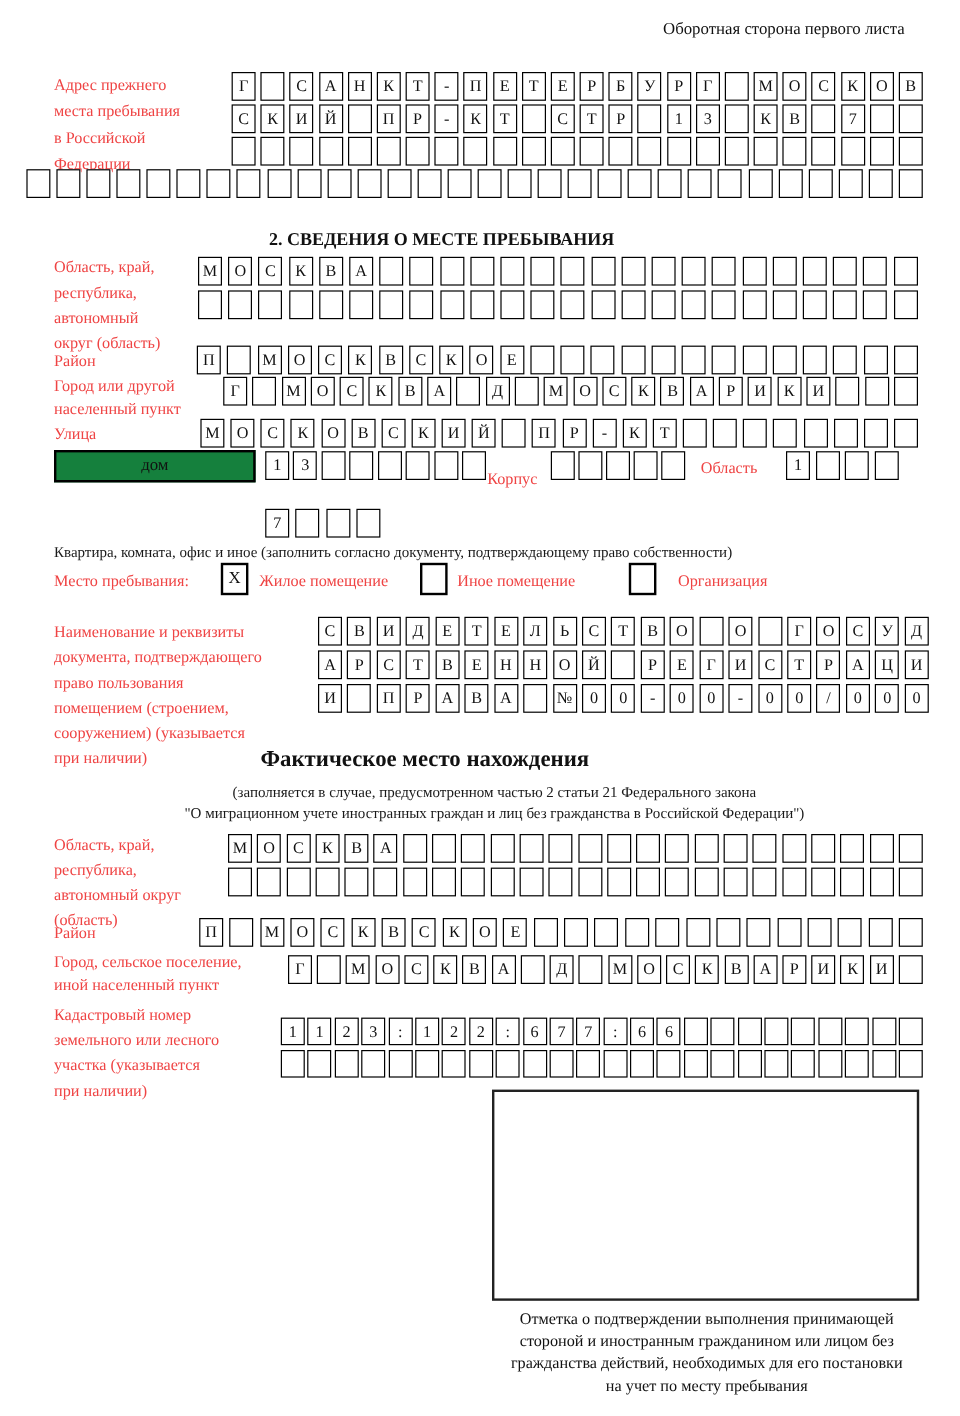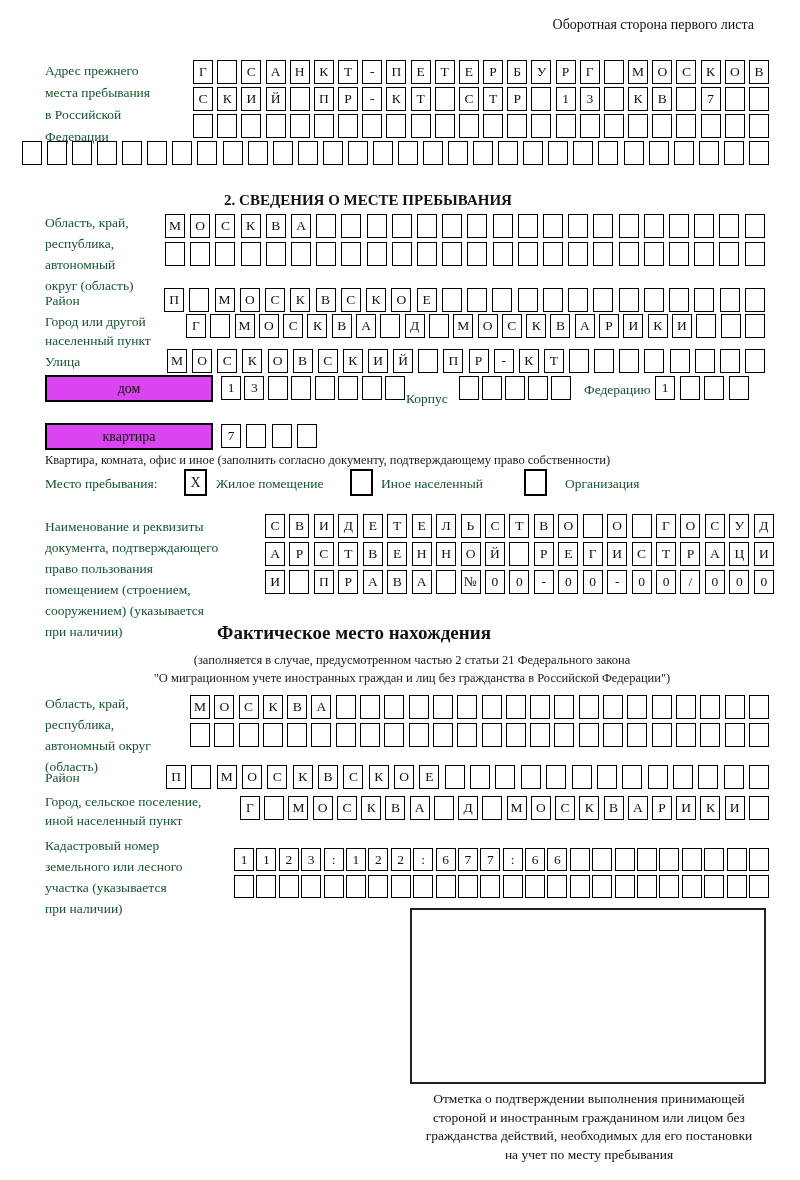--- a/index.html
+++ b/index.html
@@ -7,21 +7,21 @@
     position:relative;
     width:800px;height:1180px;
     background:#ffffff;
     font-family:"Liberation Serif","DejaVu Serif",serif;
     color:#111;
     overflow:hidden;
     margin-left:12px;
   }
   .abs{position:absolute;}
   .label{
-    font-size:13.5px;line-height:21px;white-space:pre-line;color:#14532d;
+    font-size:13.5px;line-height:21px;white-space:pre-line;color:#ef4444;
   }
   .caption{font-size:12.5px;color:#1a1a1a;}
   .center{text-align:center;}
   .bold{font-weight:bold;}
   .boxrow{
     position:absolute;display:flex;justify-content:space-between;
   }
   .cell{
     box-sizing:border-box;
     width:20px;height:24px;
@@ -34,21 +34,21 @@
   .checkbox{
     box-sizing:border-box;
     position:absolute;width:23px;height:27px;border:2px solid #000;
     display:flex;align-items:center;justify-content:center;
     font-size:14px;background:#fff;
   }
   .namedrect{
     box-sizing:border-box;
     position:absolute;border:2px solid #000;height:27px;
     display:flex;align-items:center;justify-content:center;
-    font-size:14px;background:#d946ef;
+    font-size:14px;background:#15803d;
   }
   .stamp-box{
     box-sizing:border-box;
     position:absolute;border:2px solid #222;background:#fff;
   }
   .title{font-size:15px;font-weight:bold;}
 </style>
 </head>
 <body>
 
@@ -329,42 +329,41 @@
       <div class="cell"></div>
     </div>
   <div class="abs label" style="left:394px;top:388px;">Корпус</div>
   <div class="boxrow" style="left:447px;top:376px;width:112px;">
       <div class="cell"></div>
       <div class="cell"></div>
       <div class="cell"></div>
       <div class="cell"></div>
       <div class="cell"></div>
     </div>
-  <div class="abs label" style="left:572px;top:379px;">Федерацию</div>
+  <div class="abs label" style="left:572px;top:379px;">Область</div>
   <div class="boxrow" style="left:643px;top:376px;width:94px;">
       <div class="cell">1</div>
       <div class="cell"></div>
       <div class="cell"></div>
       <div class="cell"></div>
     </div>
 
-  <div class="namedrect" style="left:33px;top:423px;width:168px;">квартира</div>
   <div class="boxrow" style="left:209px;top:424px;width:96px;">
       <div class="cell">7</div>
       <div class="cell"></div>
       <div class="cell"></div>
       <div class="cell"></div>
     </div>
   <div class="abs caption" style="left:33px;top:453px;width:740px;">Квартира, комната, офис и иное (заполнить согласно документу, подтверждающему право собственности)</div>
 
   <div class="abs label" style="left:33px;top:473px;">Место пребывания:</div>
   <div class="checkbox" style="left:172px;top:469px;">X</div>
   <div class="abs label" style="left:204px;top:473px;">Жилое помещение</div>
   <div class="checkbox" style="left:338px;top:469px;"></div>
-  <div class="abs label" style="left:369px;top:473px;">Иное населенный</div>
+  <div class="abs label" style="left:369px;top:473px;">Иное помещение</div>
   <div class="checkbox" style="left:512px;top:469px;"></div>
   <div class="abs label" style="left:553px;top:473px;">Организация</div>
 
   <div class="abs label" style="left:33px;top:516px;width:220px;">Наименование и реквизиты
 документа, подтверждающего
 право пользования
 помещением (строением,
 сооружением) (указывается
 при наличии)</div>
   <div class="boxrow" style="left:253px;top:514px;width:509px;">

